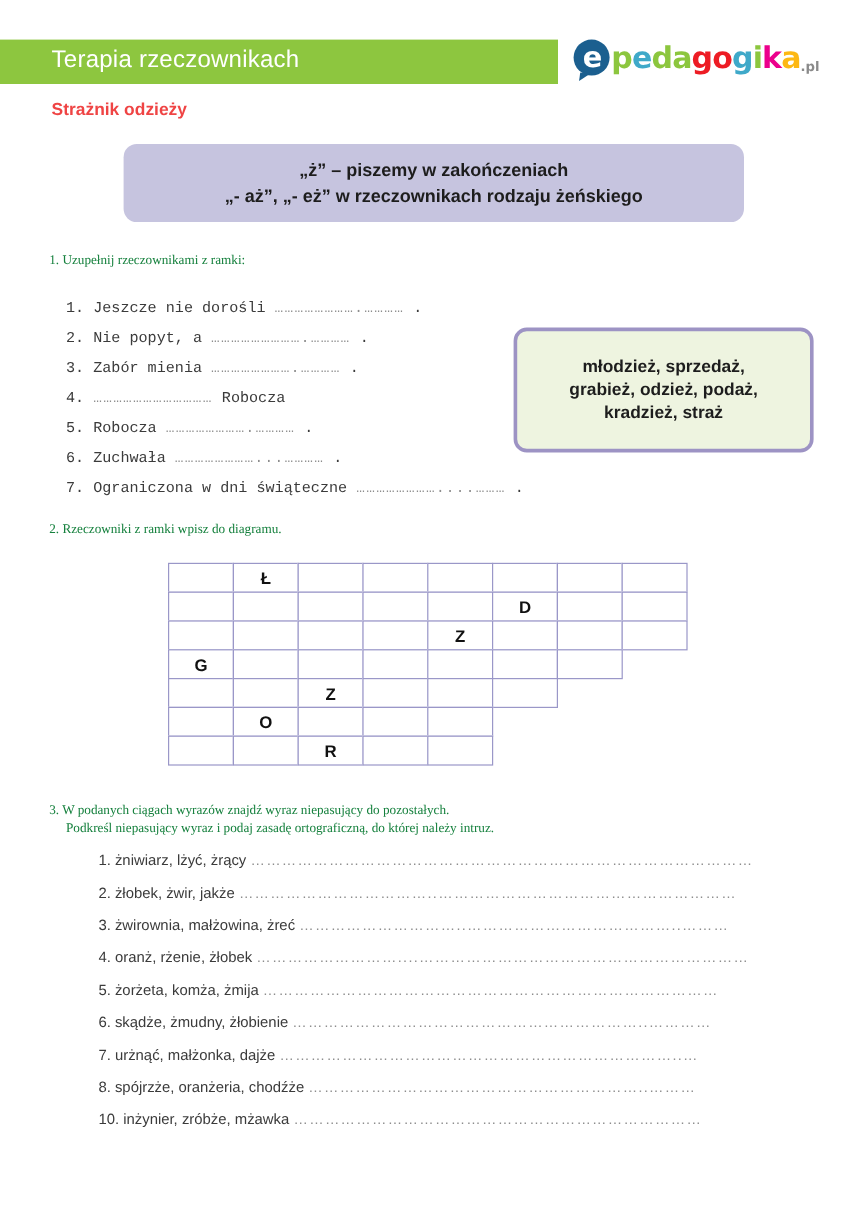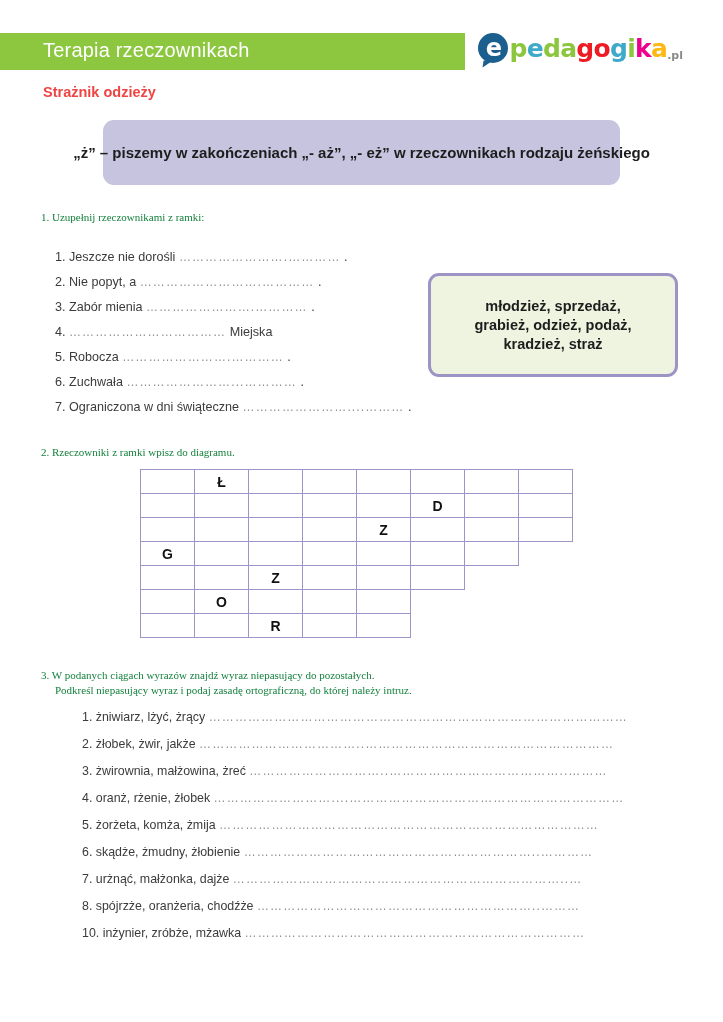--- a/index.html
+++ b/index.html
@@ -100,21 +100,21 @@
   
   .rule-box {
     position: absolute;
     left: 103px;
     top: 120px;
     width: 517px;
     height: 65px;
     background: #c6c4df;
     border-radius: 11px;
     display: flex;
-    flex-direction: row;
+    flex-direction: column;
     align-items: center;
     justify-content: center;
     gap: 4px;
   }
   .rule-line {
     font-size: 15px;
     font-weight: bold;
     color: #1d1d1d;
     font-family: "Liberation Sans", sans-serif;
     white-space: nowrap;
@@ -122,35 +122,35 @@
 
   
   .ex-heading {
     position: absolute;
     font-family: "Liberation Serif", serif;
     font-size: 11px;
     color: #15803d;
     line-height: 1.35;
   }
   #ex1-heading { left: 41px; top: 210px; }
-  #ex2-heading { left: 41px; top: 434px; margin-top: 11px; }
+  #ex2-heading { left: 41px; top: 434px; }
   #ex3-heading { left: 41px; top: 668px; width: 660px; }
   #ex3-heading .l2 { display: block; padding-left: 14px; }
 
   
   .ex1-list {
     position: absolute;
     left: 55px;
     top: 245px;
     width: 360px;
   }
   .ex1-item {
     font-size: 12.6px;
     color: #3b3b3b;
-    font-family: Liberation Sans, sans-serif;
+    font-family: Liberation Mono, monospace;
     height: 25px;
     line-height: 25px;
     white-space: nowrap;
     overflow: hidden;
   }
   .ex1-item .dots {
     color: #8d8d8d;
     letter-spacing: 1.1px;
     font-size: 12px;
   }
@@ -246,21 +246,21 @@
 <div class="rule-box">
   <div class="rule-line">„ż” – piszemy w zakończeniach</div>
   <div class="rule-line">„- aż”, „- eż” w rzeczownikach rodzaju żeńskiego</div>
 </div>
 
 <div class="ex-heading" id="ex1-heading">1. Uzupełnij rzeczownikami z ramki:</div>
 <div class="ex1-list" id="ex1-list">
     <div class="ex1-item"><span>1. Jeszcze nie dorośli </span><span class="dots">…………………….…………</span><span> .</span></div>
     <div class="ex1-item"><span>2.  Nie popyt, a </span><span class="dots">……………………….…………</span><span> .</span></div>
     <div class="ex1-item"><span>3. Zabór mienia </span><span class="dots">…………………….…………</span><span> .</span></div>
-    <div class="ex1-item"><span>4. </span><span class="dots">………………………………</span><span> Miejska</span></div>
+    <div class="ex1-item"><span>4. </span><span class="dots">………………………………</span><span> Robocza</span></div>
     <div class="ex1-item"><span>5. Robocza </span><span class="dots">…………………….…………</span><span> .</span></div>
     <div class="ex1-item"><span>6. Zuchwała </span><span class="dots">……………………...…………</span><span> .</span></div>
     <div class="ex1-item ex1-item-7"><span>7. Ograniczona w dni świąteczne </span><span class="dots">……………………....………</span><span> .</span></div>
   </div>
 
 <div class="word-bank">
   <div class="wb-line">młodzież, sprzedaż,</div>
   <div class="wb-line">grabież, odzież, podaż,</div>
   <div class="wb-line">kradzież, straż</div>
 </div>

